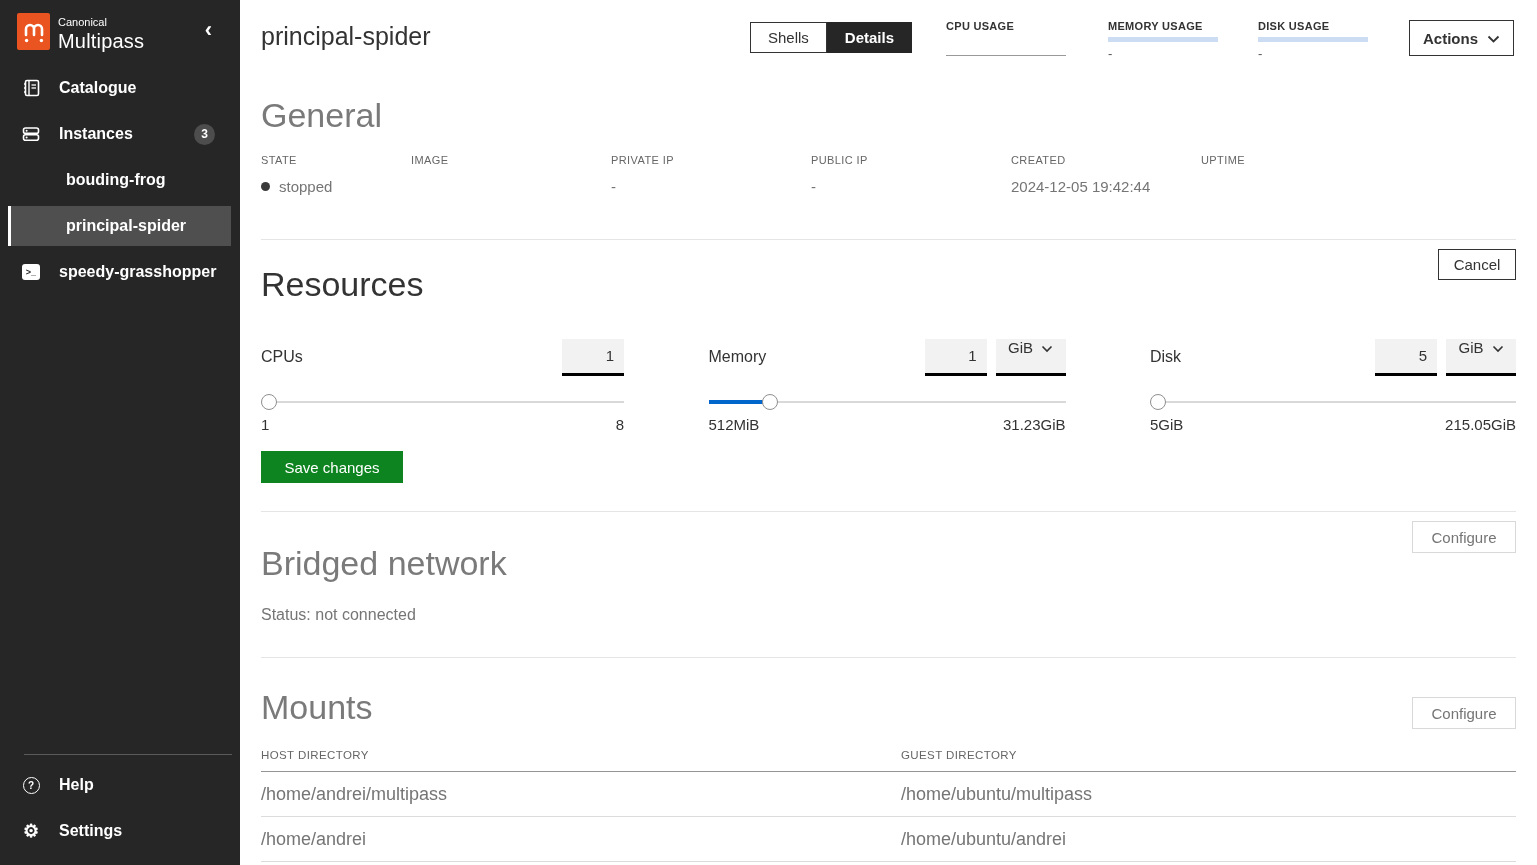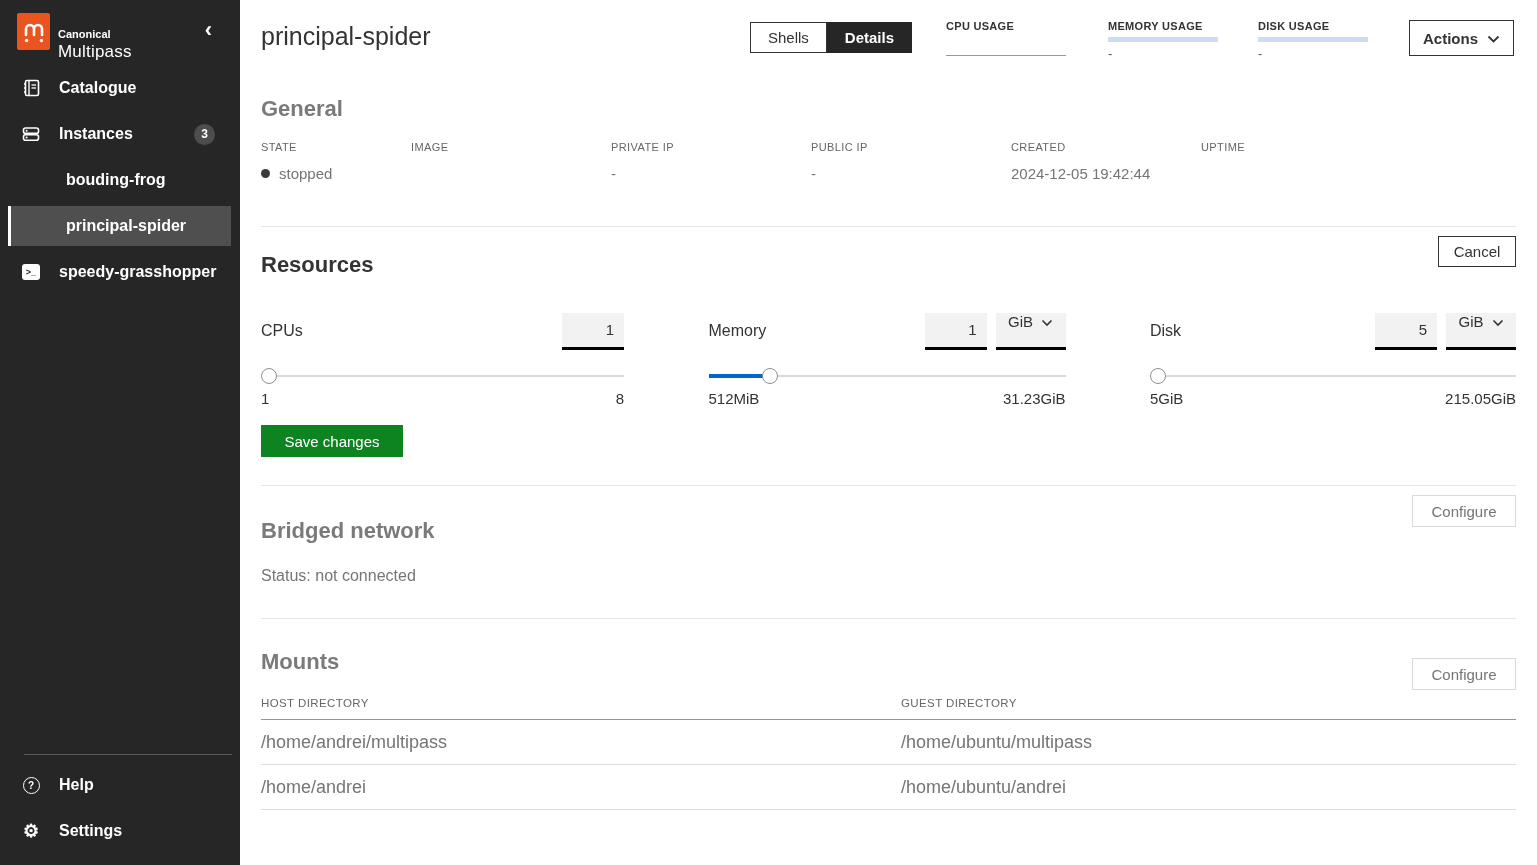--- a/index.html
+++ b/index.html
@@ -6,22 +6,22 @@
   html,body { width:1537px; height:865px; overflow:hidden; background:#fff;
     font-family:"Liberation Sans", sans-serif; color:#333; }
 
   
   .sidebar { position:fixed; left:0; top:0; width:240px; height:865px;
     background:#262626; color:#fff; }
   .brand { position:relative; height:64px; padding:13px 0 0 17px; display:flex; }
   .brand-logo { width:33px; height:37px; background:#E95420; border-radius:2px;
     display:flex; align-items:center; justify-content:center; }
   .brand-text { margin-left:8px; line-height:1; }
-  .brand-top { font-size:11px; color:#fff; margin-top:16px;font-weight:bold; }
-  .brand-name { font-size:17px; font-weight:300; margin-top:3px; letter-spacing:.2px; }
+  .brand-top { font-size:11px; color:#fff; margin-top:4px; }
+  .brand-name { font-size:20px; font-weight:300; margin-top:3px; letter-spacing:.2px; }
   .collapse { position:absolute; right:28px; top:18px; font-size:22px; font-weight:bold;
     color:#fff; cursor:pointer; line-height:24px; }
   .nav { padding:4px 9px 0 8px; }
   .nav-item { display:flex; align-items:center; height:40px; margin-bottom:6px;
     border-left:3px solid transparent; padding-left:11px; cursor:pointer;
     font-size:16px; font-weight:bold; color:#fff; }
   .nav-item .nav-label { margin-left:19px; }
   .nav-item.subitem .nav-label { margin-left:44px; }
   .nav-item.has-icon-sub .nav-label { margin-left:19px; }
   .nav-item.active { background:#4f4f4f; border-left-color:#fff; }
@@ -59,21 +59,21 @@
   .usage-bar { height:5px; background:#cbdcf3; margin-top:5px; width:110px; }
   .usage-line { height:1px; background:#999; margin-top:23px; width:120px; }
   .usage-value { font-size:13px; color:#555; margin-top:4px; }
   .actions-btn { position:absolute; left:1169px; top:20px; width:105px; height:36px;
     border:1.5px solid #333; background:#fff; display:flex; align-items:center;
     justify-content:center; gap:9px; font-size:15px; font-weight:bold; color:#333; cursor:pointer; }
   .chev { display:inline-block; }
 
   
   .section { position:relative; margin:0 21px; }
-  .sec-heading { font-size:22px; font-weight:700; }
+  .sec-heading { font-size:34px; font-weight:400; }
   .sec-heading.gray { color:#7a7a7a; }
   .sec-heading.dark { color:#333; }
   .divider { height:1px; background:#e5e5e5; margin:0 21px; }
 
   
   .gen-grid { display:grid; grid-template-columns:150px 200px 200px 200px 190px auto;
     margin-top:19px; }
   .field-label { font-size:11px; color:#666; letter-spacing:.4px; }
   .field-value { font-size:15px; color:#757575; margin-top:11px; min-height:18px;
     display:flex; align-items:center; gap:9px; }

